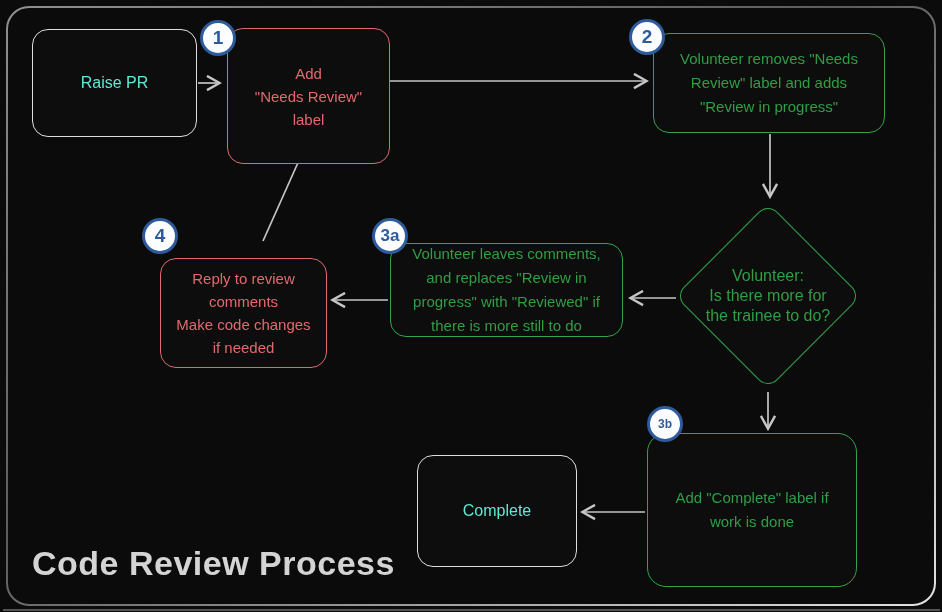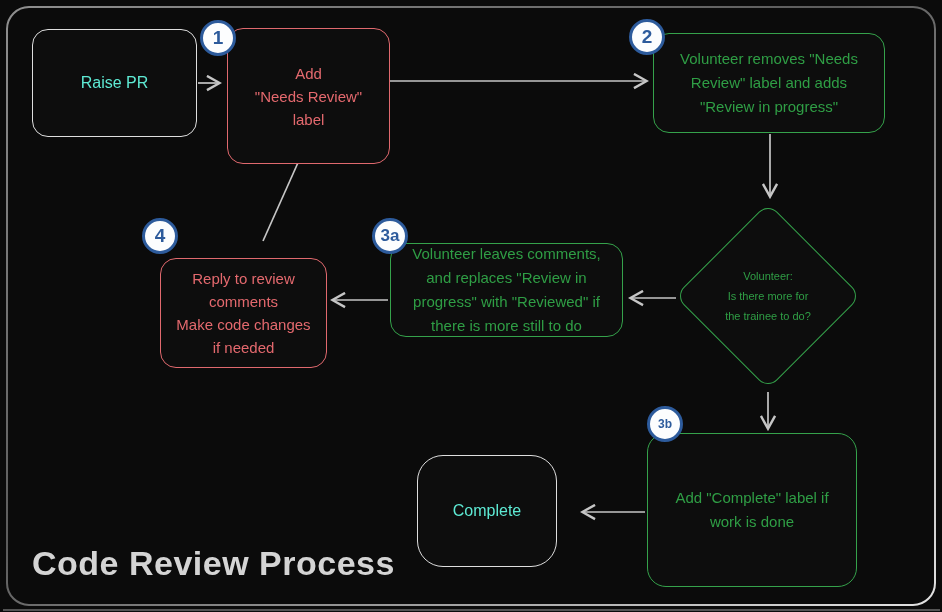--- a/index.html
+++ b/index.html
@@ -56,21 +56,21 @@
     background: #0d0d0d;
     z-index: 2;
     box-sizing: border-box;
   }
   .diamond-label {
     position: absolute;
     left: 678px; top: 266px;
     width: 180px;
     text-align: center;
     color: #2f9e45;
-    font-size: 11px;
+    font-size: 16px;
     line-height: 20px;
     white-space: pre-line;
     z-index: 2;
   }
   .badge {
     position: absolute;
     width: 36px; height: 36px;
     border-radius: 50%;
     background: #fcfdfe;
     border: 3px solid #2d5b9c;
@@ -156,21 +156,21 @@
 comments
 Make code changes
 if needed</span>
   </div>
 
   <div class="node green fs15b" style="left:647px; top:433px; width:210px; height:154px; border-radius:19px;">
     <span class="node-label">Add "Complete" label if
 work is done</span>
   </div>
 
-  <div class="node white fs16" style="left:417px; top:455px; width:140px; height:112px;border-radius:26px;">
+  <div class="node white fs16" style="left:417px; top:455px; width:160px; height:112px;">
     <span class="node-label">Complete</span>
   </div>
 
   <div class="badge" style="left:200px; top:20px;">1</div>
   <div class="badge" style="left:629px; top:19px;">2</div>
   <div class="badge" style="left:372px; top:218px; font-size:17px;">3a</div>
   <div class="badge" style="left:142px; top:218px;">4</div>
   <div class="badge" style="left:647px; top:406px; font-size:12px;">3b</div>
 
   <div class="title">Code Review Process</div>

